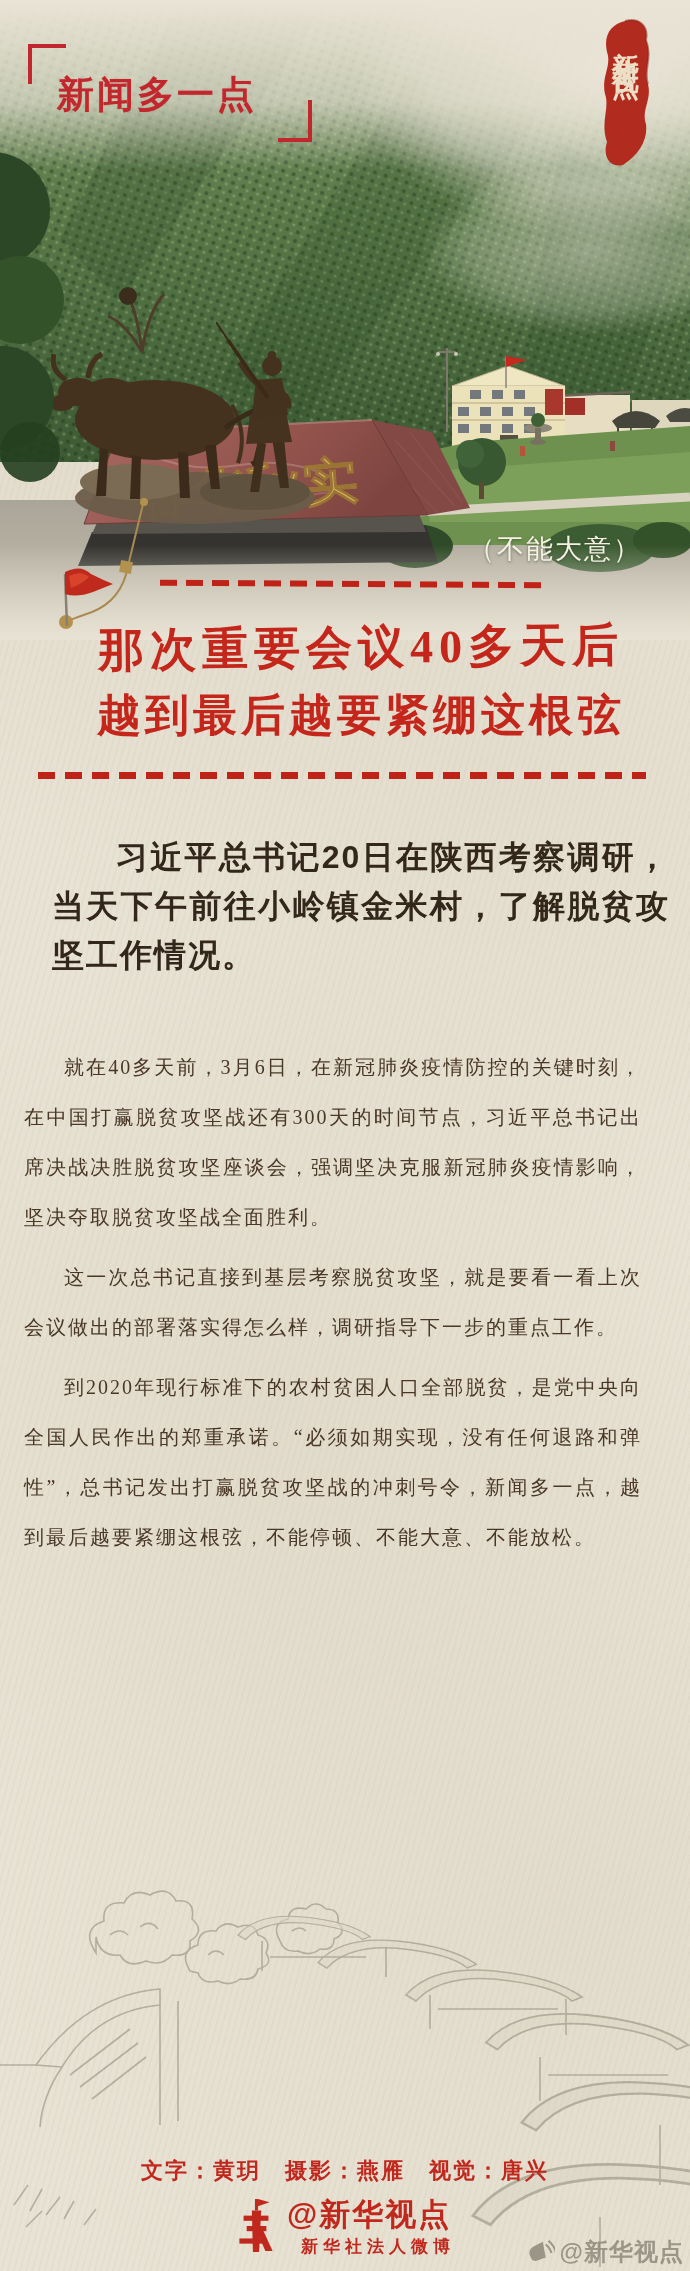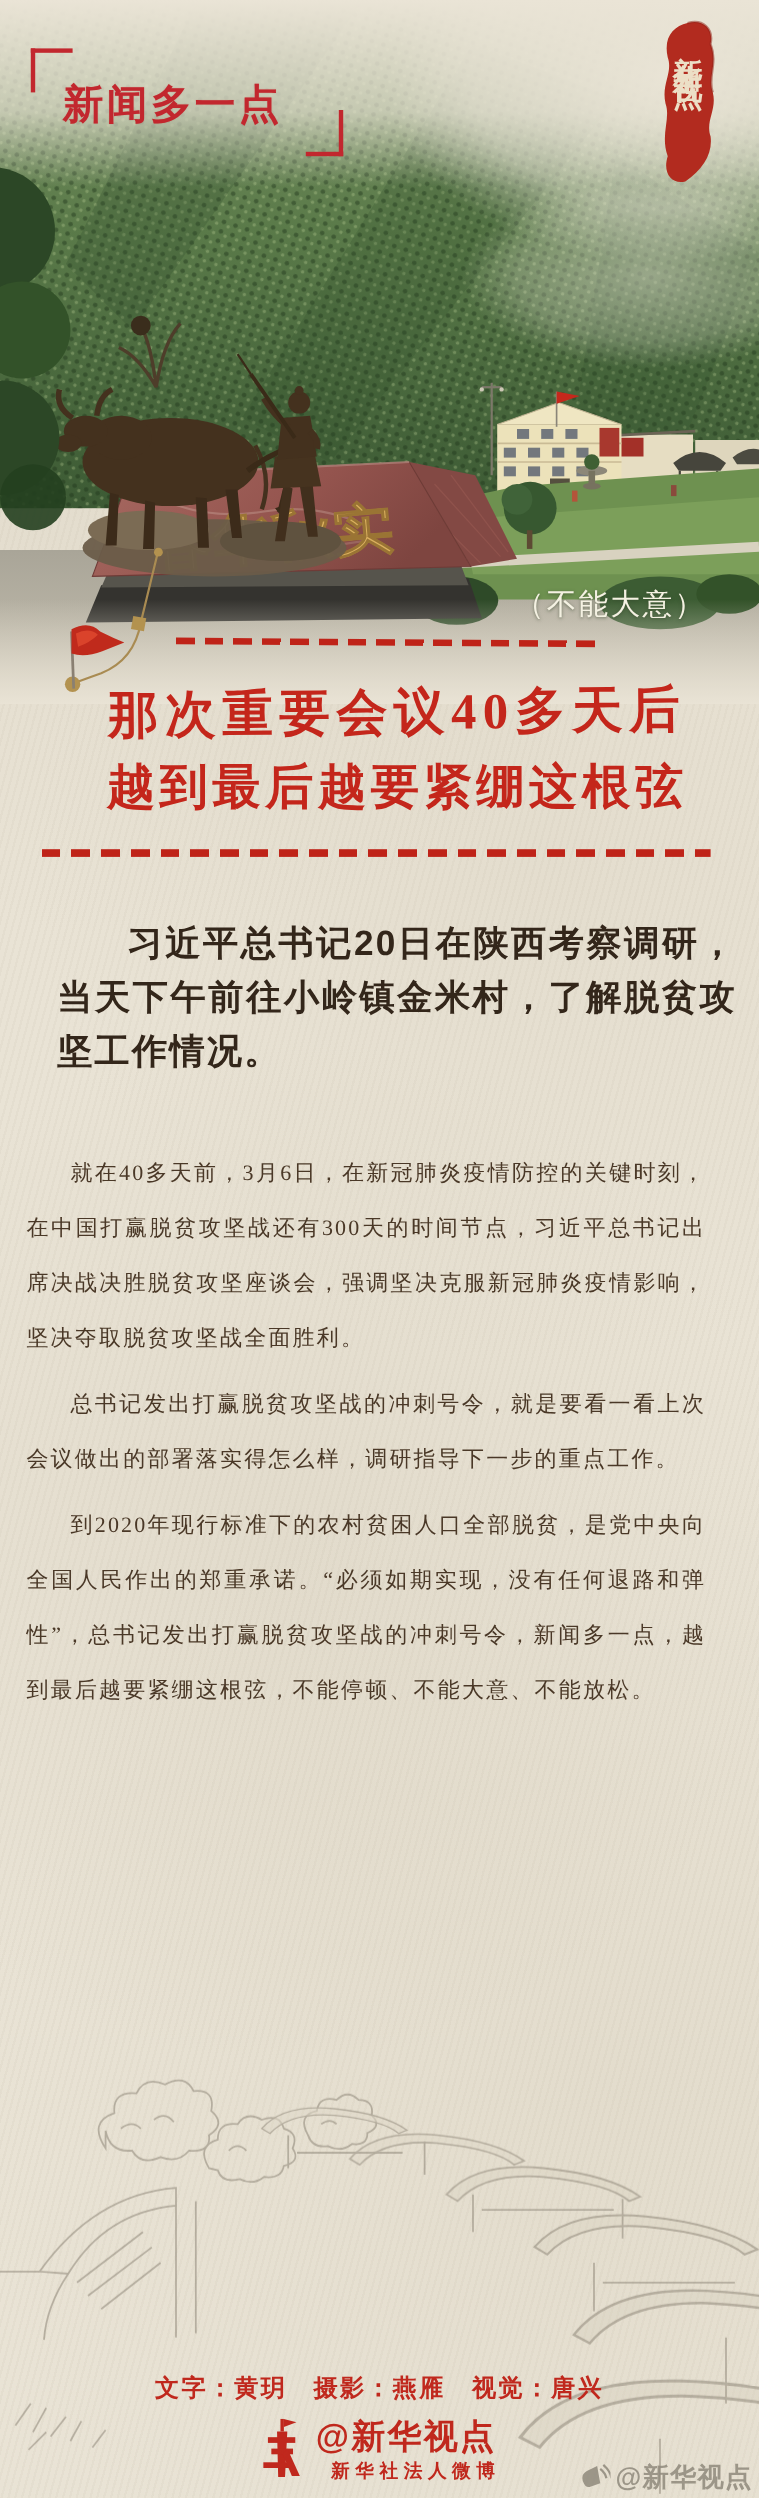--- a/index.html
+++ b/index.html
@@ -260,21 +260,21 @@
   <div class="headline">
     <div class="l1">那次重要会议40多天后</div>
     <div class="l2">越到最后越要紧绷这根弦</div>
   </div>
   <div class="dash2"></div>
 
   <p class="lead">习近平总书记20日在陕西考察调研，当天下午前往小岭镇金米村，了解脱贫攻坚工作情况。</p>
 
   <div class="bodytext">
     <p>就在40多天前，3月6日，在新冠肺炎疫情防控的关键时刻，在中国打赢脱贫攻坚战还有300天的时间节点，习近平总书记出席决战决胜脱贫攻坚座谈会，强调坚决克服新冠肺炎疫情影响，坚决夺取脱贫攻坚战全面胜利。</p>
-    <p>总书记发出打赢脱贫攻坚战的冲刺号令，就是要看一看上次会议做出的部署落实得怎么样，调研指导下一步的重点工作。</p>
+    <p>这一次总书记直接到基层考察脱贫攻坚，就是要看一看上次会议做出的部署落实得怎么样，调研指导下一步的重点工作。</p>
     <p>到2020年现行标准下的农村贫困人口全部脱贫，是党中央向全国人民作出的郑重承诺。“必须如期实现，没有任何退路和弹性”，总书记发出打赢脱贫攻坚战的冲刺号令，新闻多一点，越到最后越要紧绷这根弦，不能停顿、不能大意、不能放松。</p>
   </div>
 
   <svg class="sketch" viewBox="0 0 690 396">
     <defs>
       <path id="skroof" d="M0,24 Q26,-6 88,0 Q148,6 176,26 L166,30 Q148,14 88,8 Q34,4 10,30 Z"></path>
     </defs>
     <g stroke="#8d8577" fill="none" stroke-width="1.6" opacity=".55">
 
       <path d="M96,78 q-16,-24 8,-32 q-2,-20 20,-18 q8,-16 26,-8 q18,-10 26,6 q20,-2 16,18 q14,12 -2,22 q2,16 -18,14 q-10,12 -26,6 q-18,8 -26,-6 q-20,2 -24,-18 z"></path>

